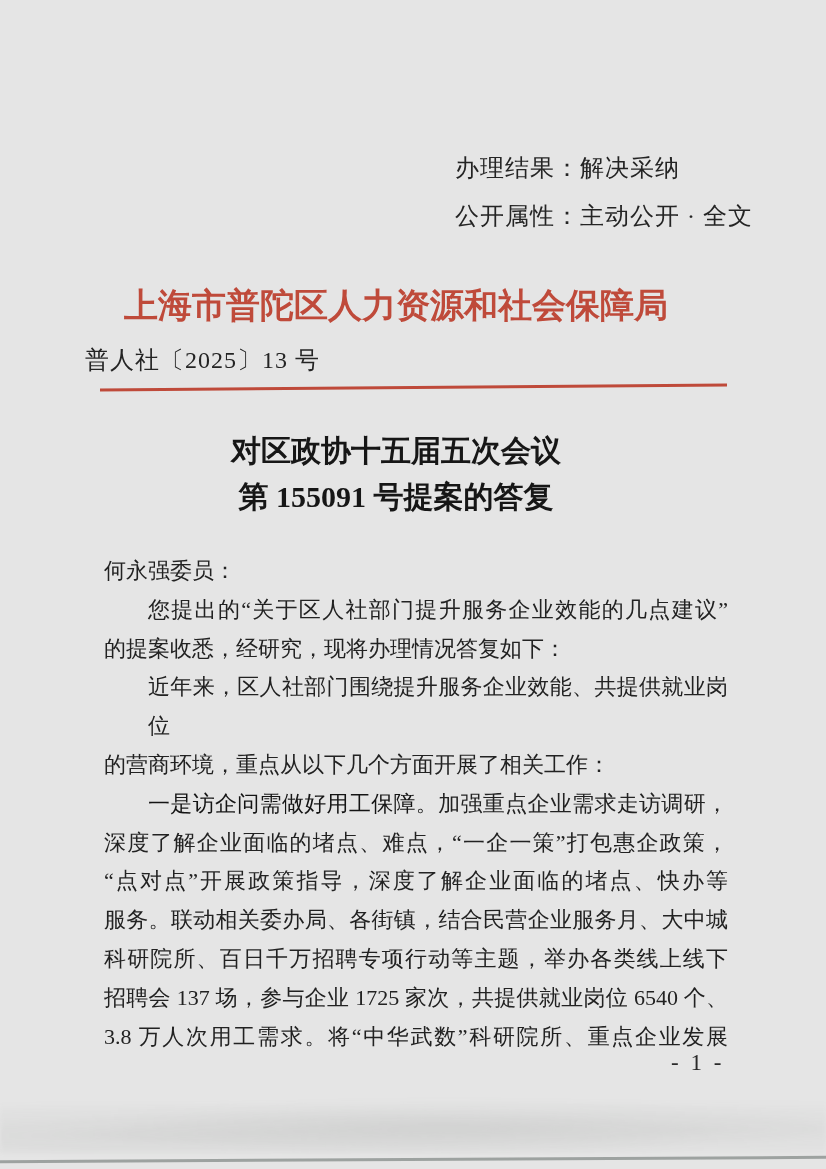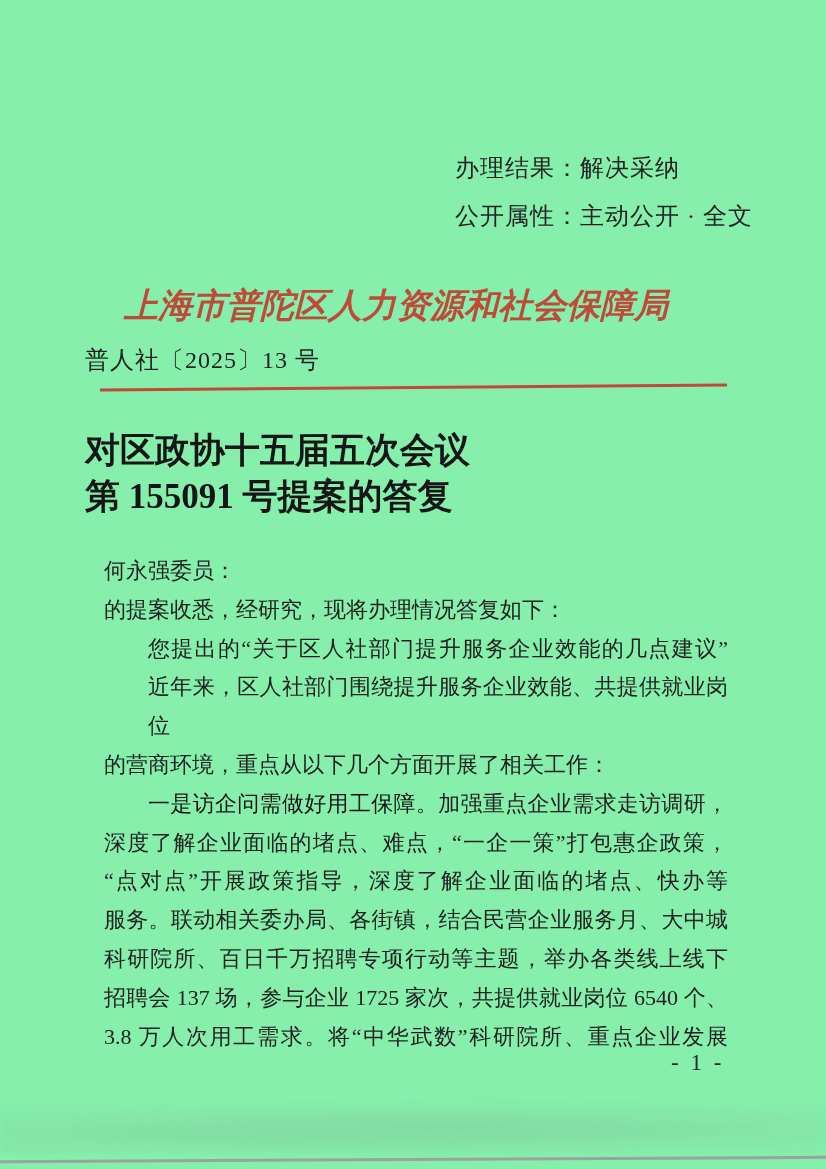--- a/index.html
+++ b/index.html
@@ -4,21 +4,21 @@
 <style>
   html, body {
     margin: 0;
     padding: 0;
     background: #ffffff;
   }
   .page {
     position: relative;
     width: 826px;
     height: 1169px;
-    background: #86efac;
+    background: #e5e5e5;
     overflow: hidden;
     font-family: "Liberation Serif", serif;
     color: #1c1c1c;
   }
   
   .meta {
     position: absolute;
     left: 455px;
     top: 144px;
     font-size: 24px;
@@ -31,21 +31,20 @@
   .org-title {
     position: absolute;
     top: 283px;
     left: 85px;
     width: 622px;
     text-align: center;
     font-size: 34px;
     font-weight: bold;
     color: #bf4a3a;
     white-space: nowrap;
-    font-style: italic;
   }
   
   .doc-number {
     position: absolute;
     top: 344px;
     left: 85px;
     width: 622px;
     text-align: left;
     font-size: 24px;
     letter-spacing: 1px;
@@ -60,21 +59,22 @@
     height: 3px;
     background: #bf4a3a;
     transform: rotate(-0.45deg);
   }
   
   .doc-title {
     position: absolute;
     top: 428px;
     left: 85px;
     width: 622px;
-    font-size: 35px;
+    text-align: center;
+    font-size: 30px;
     font-weight: bold;
     line-height: 46px;
     color: #161616;
   }
   
   .body-text {
     position: absolute;
     left: 104px;
     top: 552px;
     width: 624px;
@@ -139,22 +139,22 @@
 
   <div class="red-rule"></div>
 
   <div class="doc-title">
     <div>对区政协十五届五次会议</div>
     <div>第 155091 号提案的答复</div>
   </div>
 
   <div class="body-text">
       <div class="line">何永强委员：</div>
+      <div class="line fill indent">您提出的“关于区人社部门提升服务企业效能的几点建议”</div>
       <div class="line">的提案收悉，经研究，现将办理情况答复如下：</div>
-      <div class="line fill indent">您提出的“关于区人社部门提升服务企业效能的几点建议”</div>
       <div class="line fill indent">近年来，区人社部门围绕提升服务企业效能、共提供就业岗位</div>
       <div class="line">的营商环境，重点从以下几个方面开展了相关工作：</div>
       <div class="line fill indent"><b>一是访企问需做好用工保障。</b>加强重点企业需求走访调研，</div>
       <div class="line fill">深度了解企业面临的堵点、难点，“一企一策”打包惠企政策，</div>
       <div class="line fill">“点对点”开展政策指导，深度了解企业面临的堵点、快办等</div>
       <div class="line fill">服务。联动相关委办局、各街镇，结合民营企业服务月、大中城</div>
       <div class="line fill">科研院所、百日千万招聘专项行动等主题，举办各类线上线下</div>
       <div class="line fill">招聘会 137 场，参与企业 1725 家次，共提供就业岗位 6540 个、</div>
       <div class="line fill">3.8 万人次用工需求。将“中华武数”科研院所、重点企业发展</div>
     </div>

